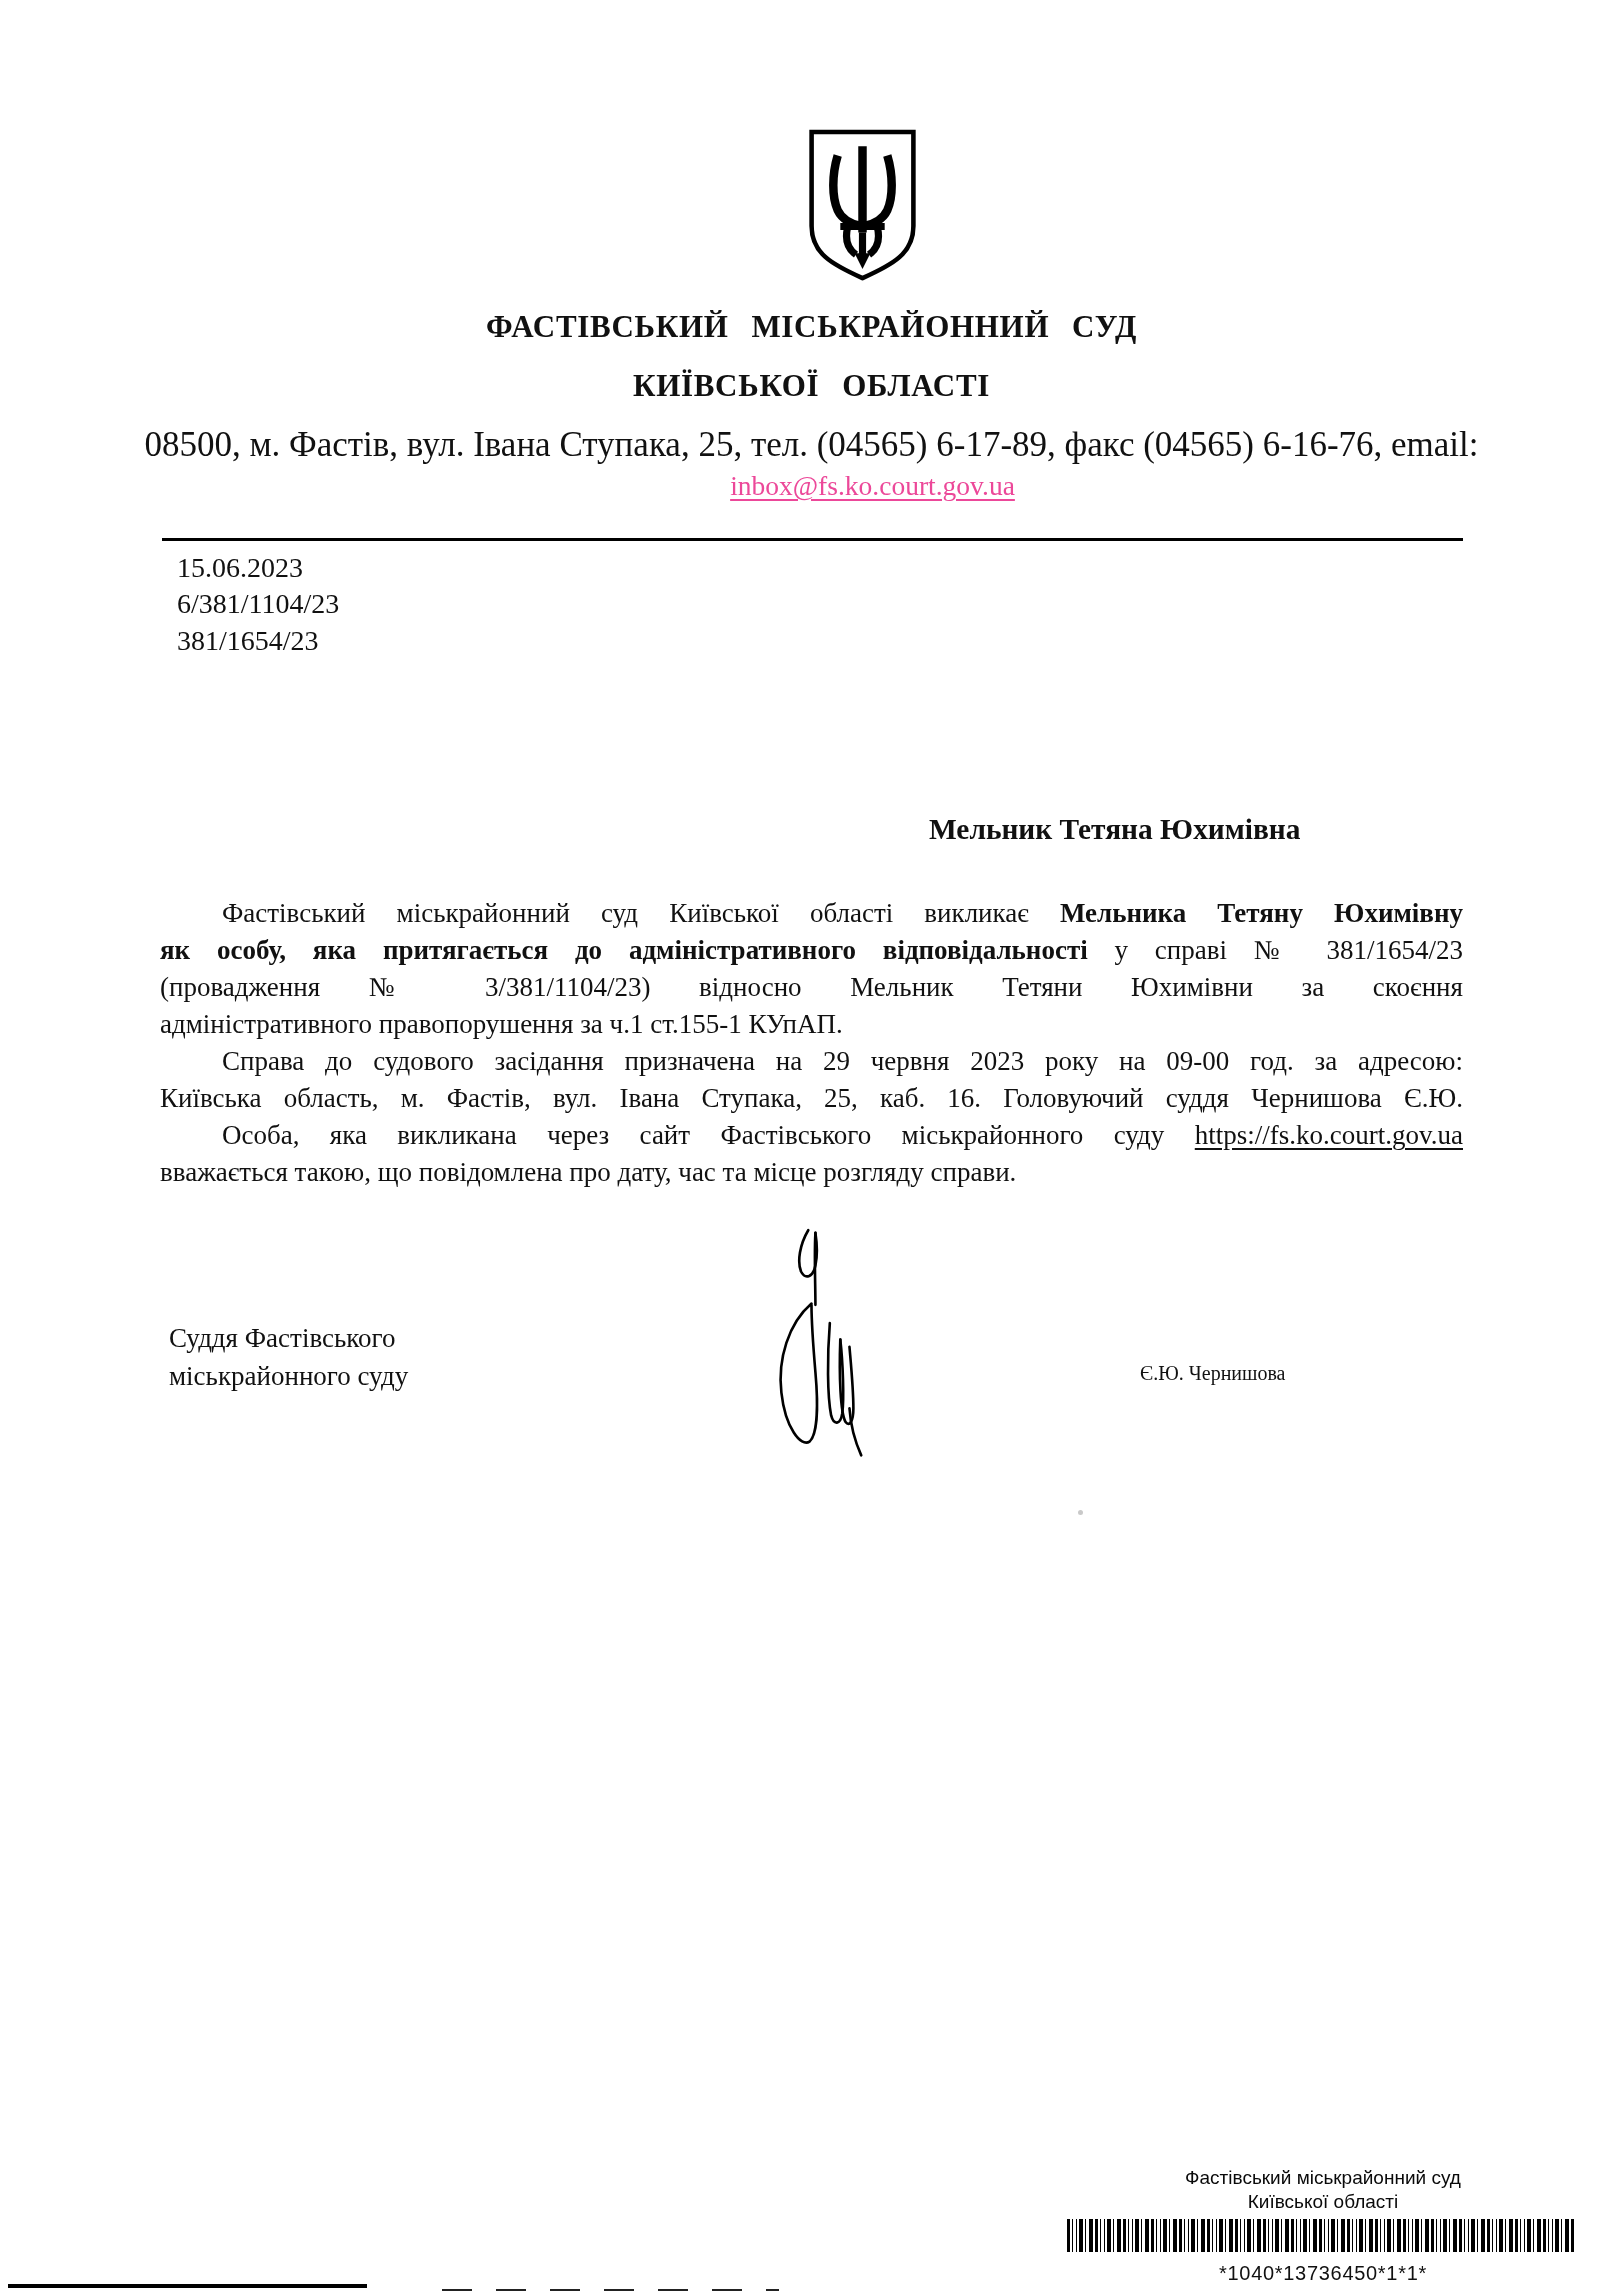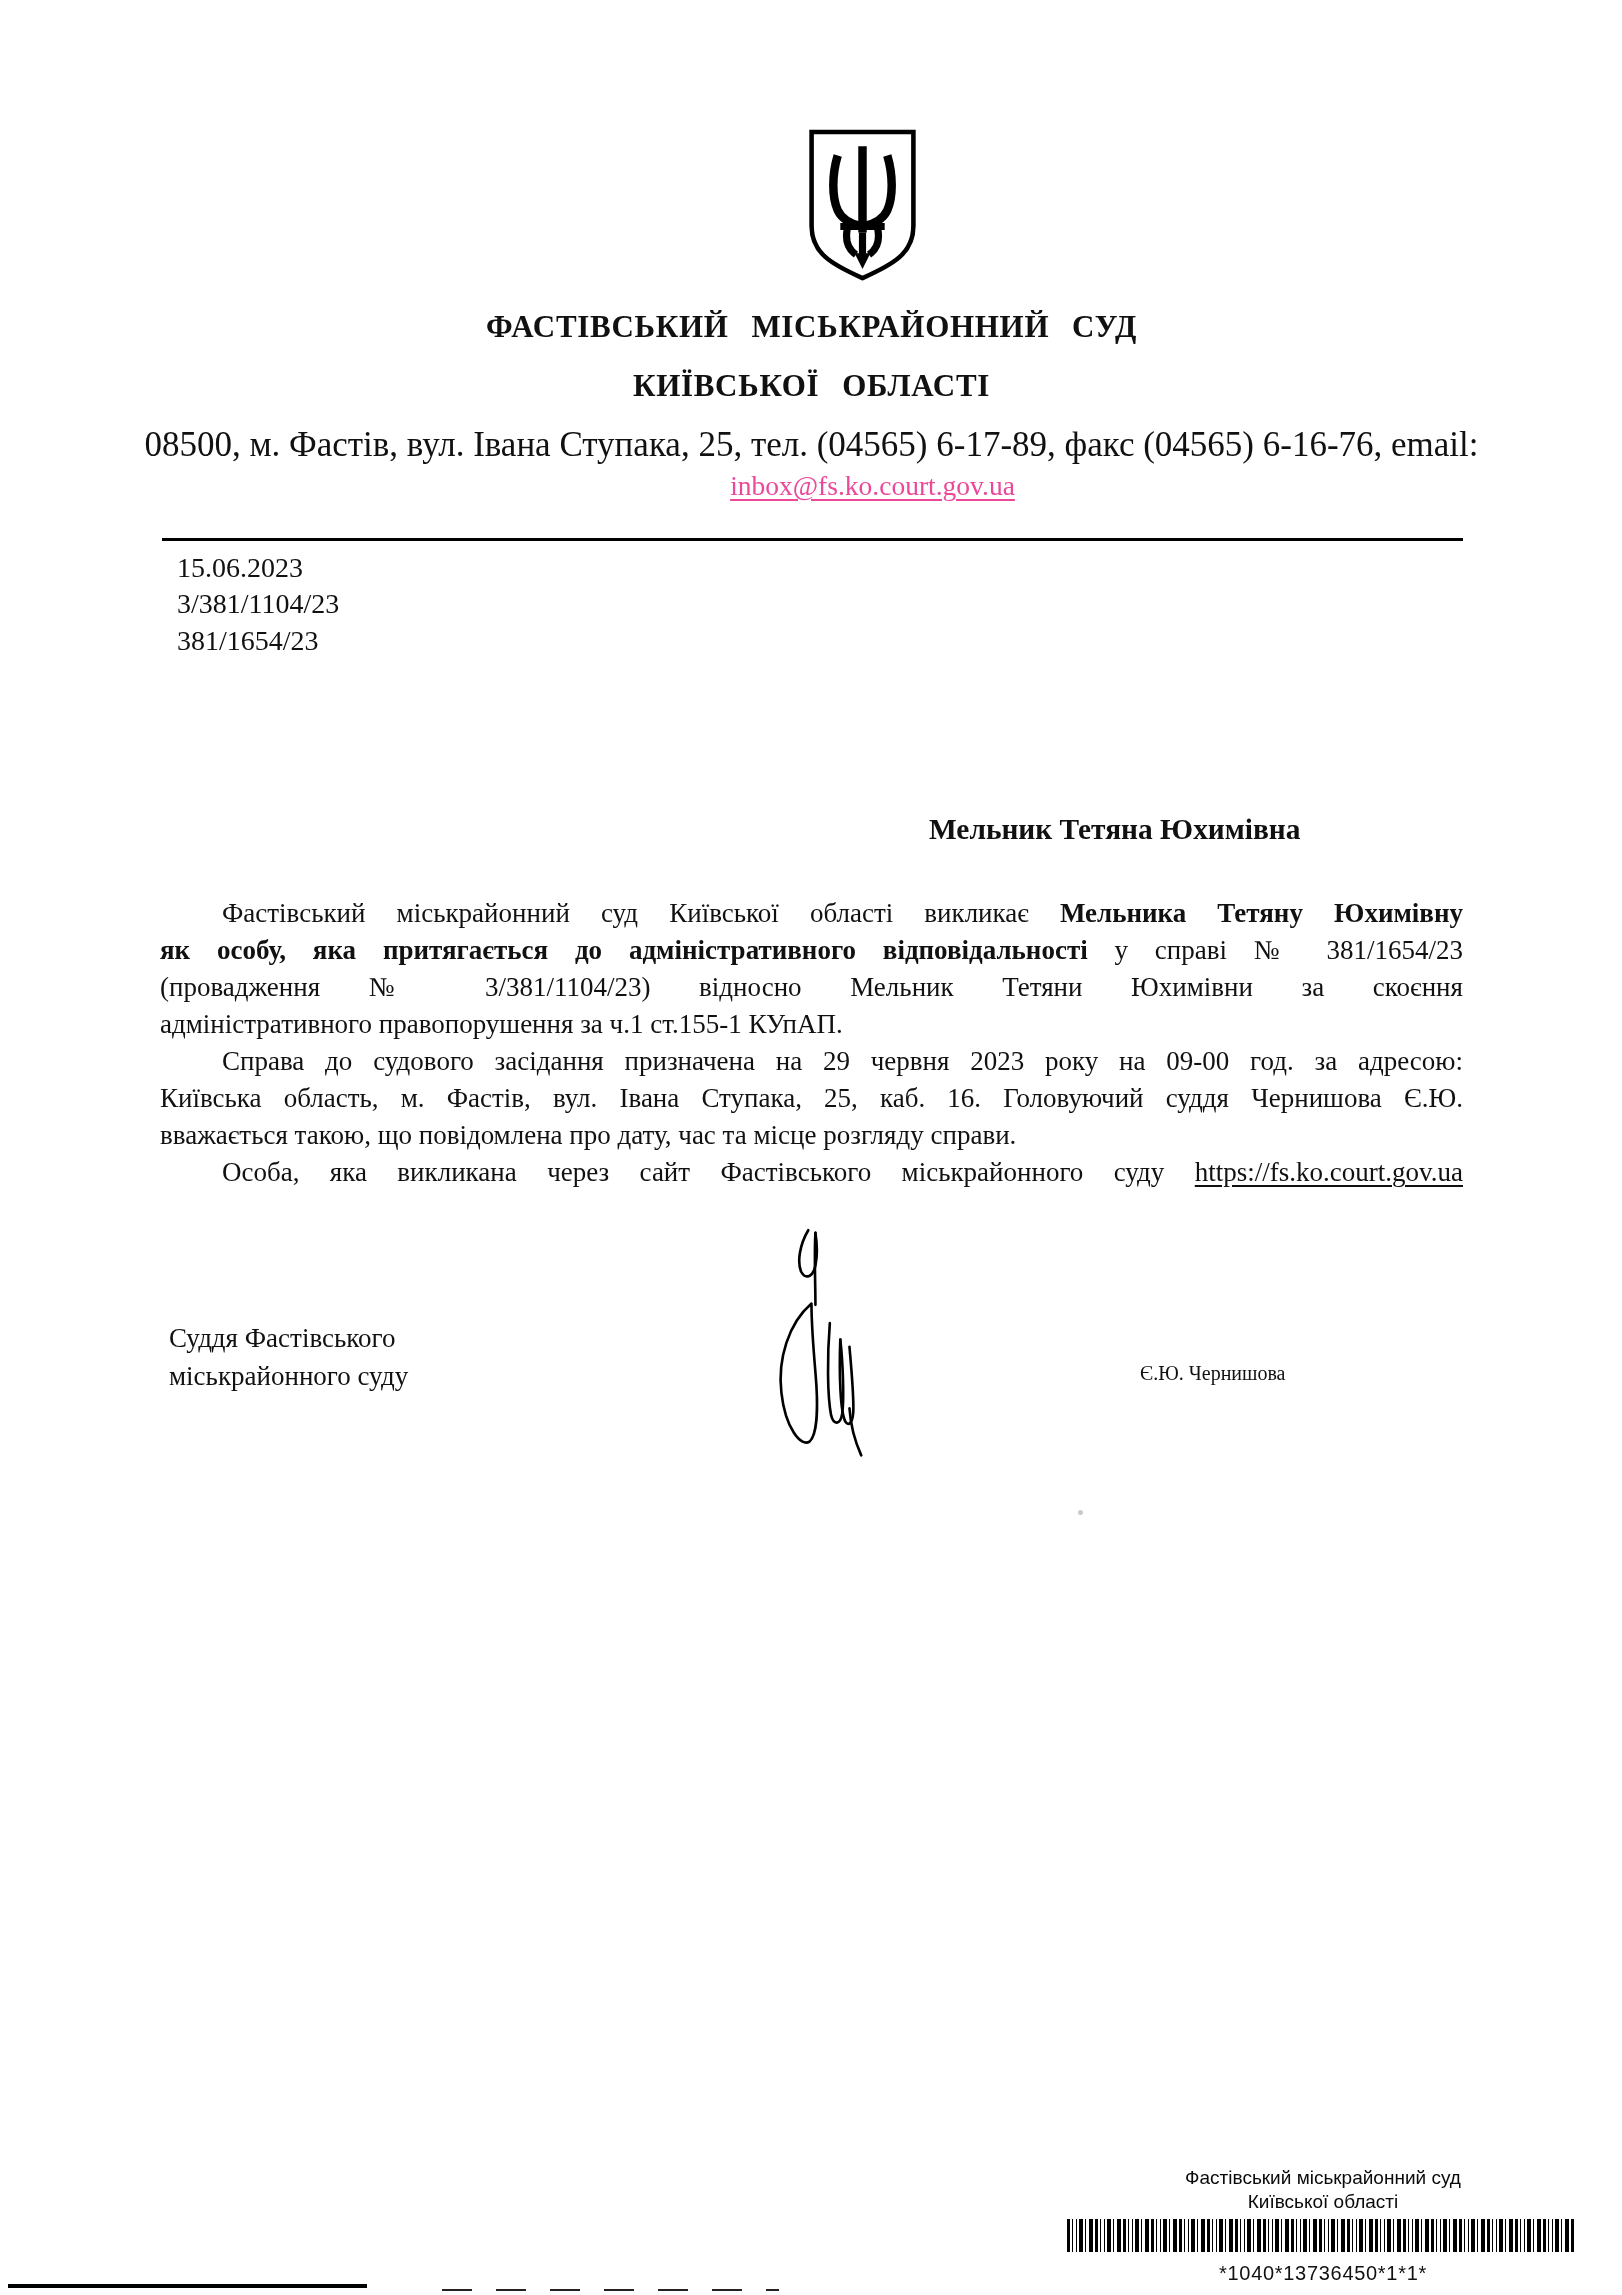--- a/index.html
+++ b/index.html
@@ -88,34 +88,34 @@
   <div class="abs centered title t2">КИЇВСЬКОЇ ОБЛАСТІ</div>
 
   <div class="abs centered addr">08500, м. Фастів, вул. Івана Ступака, 25, тел. (04565) 6-17-89, факс (04565) 6-16-76, email:</div>
   <div class="abs centered email-line">
     <a class="email-link" href="#">inbox@fs.ko.court.gov.ua</a>
   </div>
 
   <div class="abs rule"></div>
 
   <div class="abs meta m1">15.06.2023</div>
-  <div class="abs meta m2">3/381/1104/23</div>
+  <div class="abs meta m2">6/381/1104/23</div>
   <div class="abs meta m3">381/1654/23</div>
 
   <div class="abs addressee">Мельник Тетяна Юхимівна</div>
 
   <div class="abs body">
     <div class="bline jl ind"><span>Фастівський міськрайонний суд Київської області викликає </span><span class="bold">Мельника Тетяну Юхимівну</span></div>
     <div class="bline jl"><span class="bold">як особу, яка притягається до адміністративного відповідальності</span><span> у справі № 381/1654/23</span></div>
     <div class="bline jl">(провадження № 3/381/1104/23) відносно Мельник Тетяни Юхимівни за скоєння</div>
     <div class="bline ll">адміністративного правопорушення за ч.1 ст.155-1 КУпАП.</div>
     <div class="bline jl ind">Справа до судового засідання призначена на 29 червня 2023 року на 09-00 год. за адресою:</div>
     <div class="bline jl">Київська область, м. Фастів, вул. Івана Ступака, 25, каб. 16. Головуючий суддя Чернишова Є.Ю.</div>
+    <div class="bline jl ind"><span>Особа, яка викликана через сайт Фастівського міськрайонного суду </span><a class="url-link" href="#">https://fs.ko.court.gov.ua</a></div>
     <div class="bline ll">вважається такою, що повідомлена про дату, час та місце розгляду справи.</div>
-    <div class="bline jl ind"><span>Особа, яка викликана через сайт Фастівського міськрайонного суду </span><a class="url-link" href="#">https://fs.ko.court.gov.ua</a></div>
   </div>
 
   <div class="abs sig-block">
     <div>Суддя Фастівського</div>
     <div>міськрайонного суду</div>
   </div>
 
   <div class="abs signature">
     <svg width="115" height="233" viewBox="0 0 175 356" xmlns="http://www.w3.org/2000/svg">
       <g stroke="#000" fill="none" stroke-width="4" stroke-linecap="round">

